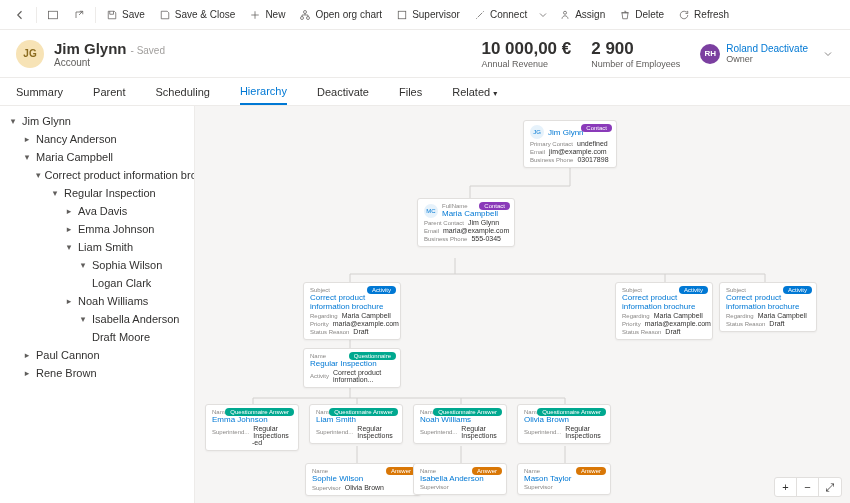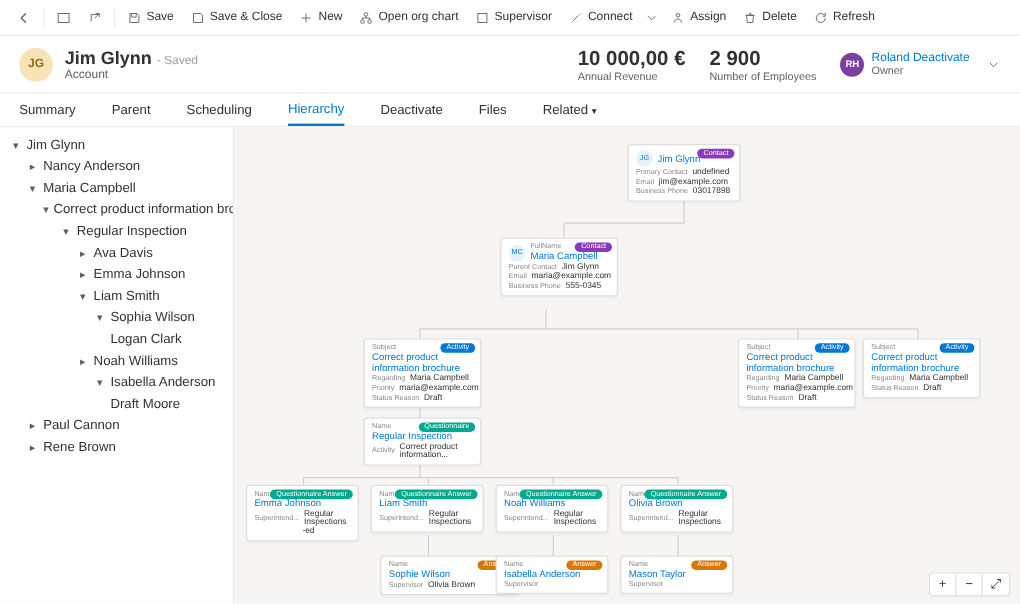--- a/index.html
+++ b/index.html
@@ -389,21 +389,21 @@
     <div class="node" style="left:322px;top:298px;width:94px">
         <div class="badge b-teal">Questionnaire Answer</div>
         <div class="node-lbl">Name</div>
         <div class="node-title">Olivia Brown</div>
         <div class="node-row">
           <span class="node-lbl">Superintend...</span>
           <span class="node-val">Regular Inspections</span>
         </div>
       </div>
 
-    <div class="node" style="left:122px;top:357px;width:116px">
+    <div class="node" style="left:110px;top:357px;width:116px">
         <div class="badge b-orange">Answer</div>
         <div class="node-lbl">Name</div>
         <div class="node-title">Sophie Wilson</div>
         <div class="node-row">
           <span class="node-lbl">Supervisor</span>
           <span class="node-val">Olivia Brown</span>
         </div>
       </div>
     <div class="node" style="left:218px;top:357px;width:94px">
         <div class="badge b-orange">Answer</div>

